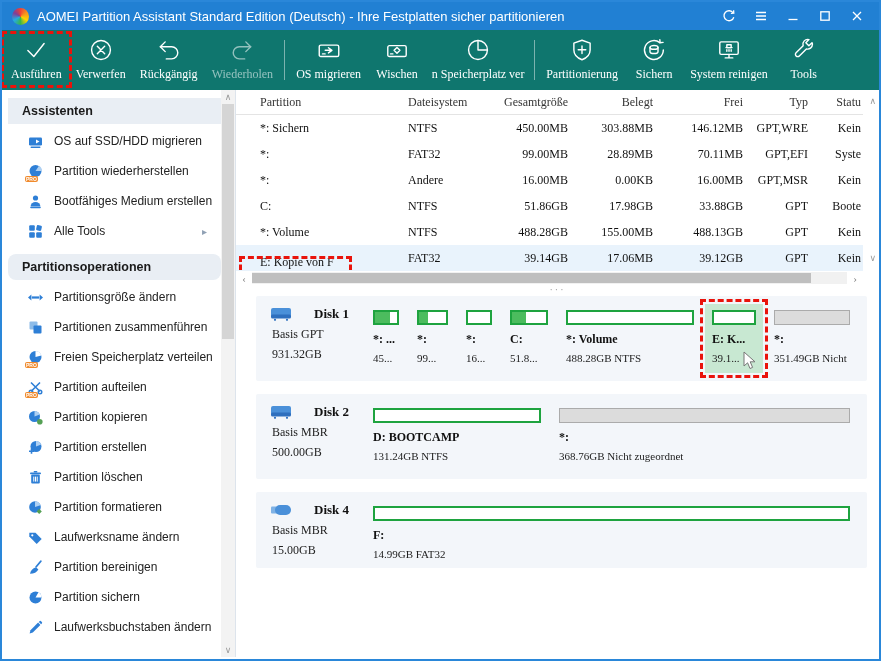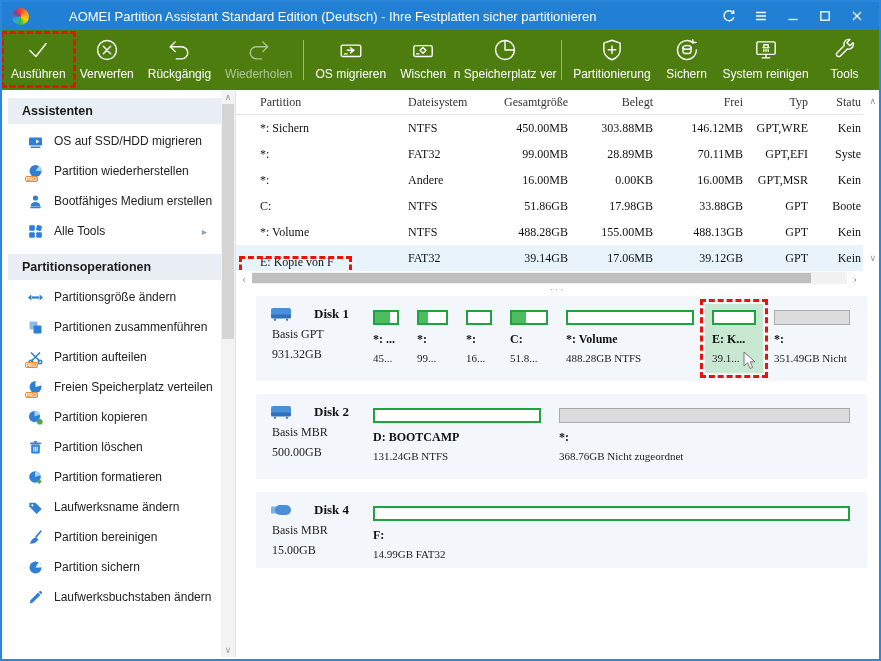--- a/index.html
+++ b/index.html
@@ -1,47 +1,47 @@
 <!DOCTYPE html>
 <html><head>
 <meta charset="utf-8">
 <style>
   * { margin:0; padding:0; box-sizing:border-box; }
   body { font-family:"Liberation Sans", sans-serif; background:#888; }
   .window { width:881px; height:661px; border:2px solid #2a87d9; background:#fff;
             position:relative; overflow:hidden; }
   
   .titlebar { height:28px; background:#2180d3; display:flex; align-items:center;
-              padding:0 8px; color:#fff;gap:32px; }
+              padding:0 8px; color:#fff; }
   .logo { width:17px; height:17px; border-radius:50%;
           background:conic-gradient(#ef4136,#f7941d,#ffd400,#39b54a,#27aae1,#7f3f98,#ef4136);
           margin:0 8px 0 2px; flex:0 0 auto; }
   .title { font-size:13px; flex:1; white-space:nowrap; overflow:hidden; }
   .tb-controls { display:flex; align-items:center; gap:4px; }
   .tb-ctl { width:28px; height:22px; display:flex; align-items:center; justify-content:center; cursor:default; }
   .tb-ctl svg { stroke:#fff; fill:none; stroke-width:1.3; }
   
-  .toolbar { height:60px; background:#4d7c0f; display:flex; align-items:stretch; padding:0 2px; position:relative; }
+  .toolbar { height:60px; background:#0f766e; display:flex; align-items:stretch; padding:0 2px; position:relative;font-family:Liberation Serif, serif; }
   .tbtn { display:flex; flex-direction:column; align-items:center; justify-content:flex-start;
           color:#fff; padding:7px 7px 0; position:relative; cursor:default; min-width:58px; }
   .tbtn svg { stroke:#fff; fill:none; stroke-width:1.3; stroke-linecap:round; stroke-linejoin:round; }
   .tlabel { font-size:12px; margin-top:4px; white-space:nowrap; }
   .tbtn.disabled { opacity:.55; }
   .tbtn.clip { max-width:104px; overflow:hidden; }
   .tsep { width:1px; background:rgba(255,255,255,.45); margin:10px 4px; }
   .annot-box { position:absolute; left:-3px; top:1px; right:-3px; bottom:2px;
                border:3px dashed #e9130b; pointer-events:none; }
   
   .main { display:flex; height:567px; }
   .sidebar { width:234px; position:relative; background:#fff; border-right:1px solid #dde4ec;
              padding:8px 14px 0 0; }
   .side-scroll { margin-left:6px; }
   .sec-header { background:#e9eef4; font-weight:bold; font-size:12.5px; color:#1a1a1a;
                 height:26px; display:flex; align-items:center; padding-left:14px; margin-bottom:2px; }
-  .sec2 { margin-top:8px; }
+  .sec2 { margin-top:8px;border-radius:8px; }
   .sitem { height:30px; display:flex; align-items:center; padding-left:20px; font-size:12px;
            color:#222; cursor:default; position:relative; }
   .sicwrap { position:relative; width:15px; height:15px; margin-right:11px; flex:0 0 auto; }
   .sicwrap svg { width:15px; height:15px; display:block; }
   .pro { position:absolute; left:-3px; bottom:-3px; background:#f08a2c; color:#fff;
          font-size:5px; font-weight:bold; line-height:6px; padding:0 1px; border-radius:2px; }
   .subarrow { position:absolute; right:14px; color:#8fa0b4; font-size:10px; }
   .side-sb { position:absolute; right:0; top:0; bottom:0; width:14px; background:#f3f3f3; }
   .sb-arrow { height:14px; display:flex; align-items:center; justify-content:center;
               color:#9a9a9a; font-size:9px; }
@@ -279,47 +279,57 @@
               <svg viewBox="0 0 15 15">
                 <rect x="1.5" y="1.5" width="8" height="8" rx="1" fill="#8ebce8"></rect>
                 <rect x="5.5" y="5.5" width="8" height="8" rx="1" fill="#2e7fd6"></rect>
               </svg>
             </span>
           <span>Partitionen zusammenführen</span>
         </div>
         <div class="sitem">
           <span class="sicwrap">
               <svg viewBox="0 0 15 15">
+                <circle cx="7.5" cy="7" r="6" fill="#2e7fd6"></circle>
+                <path d="M7.5 7V1A6 6 0 0 1 13.3 5.4z" fill="#fff"></path>
+              </svg>
+              <span class="pro">PRO</span>
+            </span>
+          <span>Freien Speicherplatz verteilen</span>
+        </div>
+        <div class="sitem">
+          <span class="sicwrap">
+              <svg viewBox="0 0 15 15">
                 <path d="M3 2.5L12 11.5M12 2.5L3 11.5" stroke="#2e7fd6" stroke-width="1.6" fill="none"></path>
                 <circle cx="3" cy="12" r="1.8" fill="none" stroke="#2e7fd6" stroke-width="1.4"></circle>
                 <circle cx="12" cy="12" r="1.8" fill="none" stroke="#2e7fd6" stroke-width="1.4"></circle>
               </svg>
               <span class="pro">PRO</span>
             </span>
           <span>Partition aufteilen</span>
         </div>
         <div class="sitem">
           <span class="sicwrap">
               <svg viewBox="0 0 15 15">
-                <circle cx="7.5" cy="7" r="6" fill="#2e7fd6"></circle>
-                <path d="M7.5 7V1A6 6 0 0 1 13.3 5.4z" fill="#fff"></path>
-              </svg>
-              <span class="pro">PRO</span>
-            </span>
-          <span>Freien Speicherplatz verteilen</span>
-        </div>
-        <div class="sitem">
-          <span class="sicwrap">
-              <svg viewBox="0 0 15 15">
                 <circle cx="6.5" cy="6.5" r="5.5" fill="#2e7fd6"></circle>
                 <path d="M6.5 6.5V1A5.5 5.5 0 0 1 11.7 4.6z" fill="#aed0f2"></path>
                 <circle cx="11.8" cy="11.8" r="2.8" fill="#54a054"></circle>
               </svg>
             </span>
           <span>Partition kopieren</span>
+        </div>
+        <div class="sitem">
+          <span class="sicwrap">
+              <svg viewBox="0 0 15 15">
+                <circle cx="8" cy="6.5" r="5.5" fill="#2e7fd6"></circle>
+                <path d="M8 6.5V1A5.5 5.5 0 0 1 13.2 4.6z" fill="#aed0f2"></path>
+                <path d="M1 11.2h5M3.5 8.7v5" stroke="#2e7fd6" stroke-width="1.6" fill="none"></path>
+              </svg>
+            </span>
+          <span>Partition erstellen</span>
         </div>
         <div class="sitem">
           <span class="sicwrap">
               <svg viewBox="0 0 15 15">
                 <rect x="3.2" y="4.6" width="8.6" height="9" rx="1" fill="#2e7fd6"></rect>
                 <rect x="2" y="2.6" width="11" height="1.6" rx=".8" fill="#2e7fd6"></rect>
                 <rect x="5.6" y="1" width="3.8" height="1.6" rx=".8" fill="#2e7fd6"></rect>
                 <path d="M5.8 6.6v5M7.5 6.6v5M9.2 6.6v5" stroke="#fff" stroke-width="1" fill="none"></path>
               </svg>
             </span>

